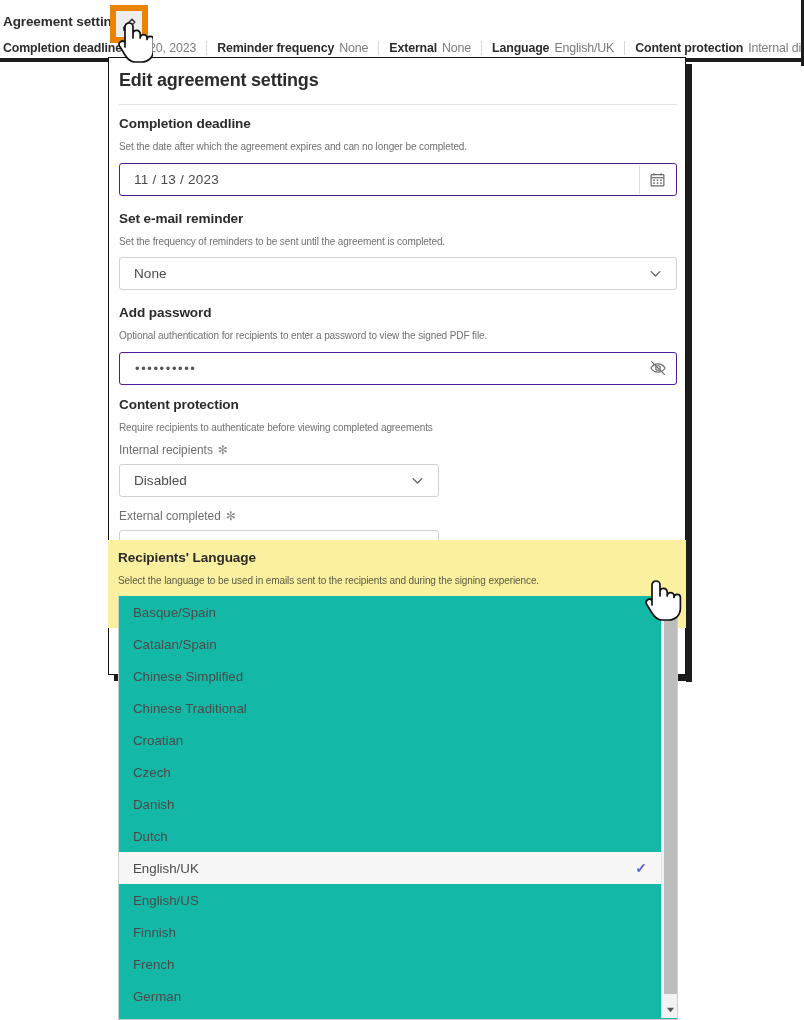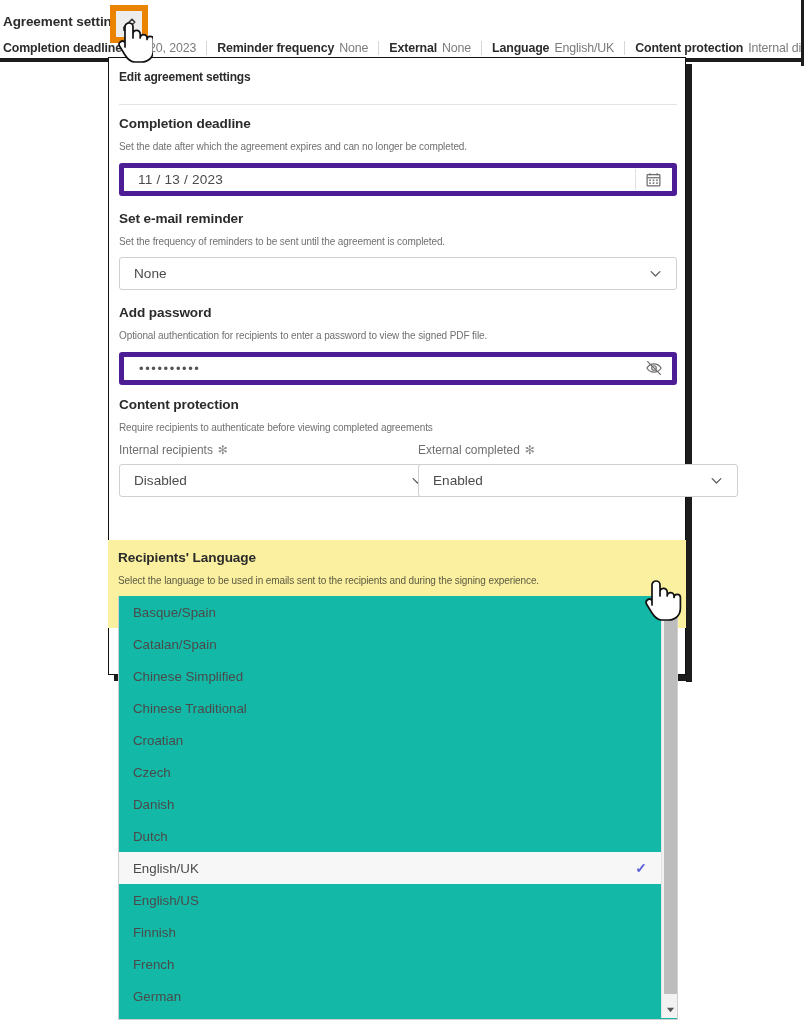--- a/index.html
+++ b/index.html
@@ -31,52 +31,52 @@
   #topbar-shadow-b{position:absolute;left:0;top:58px;width:801px;height:4px;background:#1c1c1c;}
 
   
   #modal{
     position:absolute;left:108px;top:57px;width:578px;height:618px;
     background:#ffffff;border:1.5px solid #111;box-sizing:border-box;z-index:5;
   }
   #modal-shadow-r{position:absolute;left:686px;top:64px;width:6px;height:618px;background:#1c1c1c;z-index:4;}
   #modal-shadow-b{position:absolute;left:114px;top:675px;width:578px;height:6px;background:#1c1c1c;z-index:4;}
   .dlg-title{
-    position:absolute;left:10px;top:12px;font-size:12px;font-weight:bold;color:#2b2b2b;
+    position:absolute;left:10px;top:12px;font-size:18px;font-weight:bold;color:#2b2b2b;
     letter-spacing:-0.2px;
   }
   .dlg-rule{position:absolute;left:10px;top:46px;width:558px;height:1px;background:#e3e3e3;}
 
   .form{position:absolute;left:10px;top:58px;width:558px;}
   .sec-title{font-size:13.6px;font-weight:bold;color:#2b2b2b;letter-spacing:-0.1px;margin:0 0 6px 0;}
   .sec-desc{font-size:10px;color:#707070;letter-spacing:-0.1px;margin:10px 0 9px 0;line-height:1.25;}
 
   .field{
-    position:relative;width:558px;height:33px;border:5px solid #4c1d95;border-radius:3px;
+    position:relative;width:558px;height:33px;border:1px solid #4c1d95;border-radius:3px;
     background:#fff;box-sizing:border-box;display:flex;align-items:center;
   }
   .field .val{font-size:13.6px;color:#4b4b4b;padding-left:14px;letter-spacing:0.2px;}
   .field .val.dots{font-size:13px;color:#555;letter-spacing:1.6px;padding-left:15px;}
   .field .rt-icon{
     position:absolute;right:1px;top:1px;bottom:1px;width:35px;
     display:flex;align-items:center;justify-content:center;cursor:pointer;
   }
   .field .rt-icon.bordered{border-left:1px solid #e0e0e0;}
 
   .sel{
     position:relative;width:558px;height:33px;border:1px solid #d0d0d0;border-radius:3px;
     background:#fff;box-sizing:border-box;display:flex;align-items:center;cursor:pointer;
   }
   .sel .val{font-size:13.6px;color:#4b4b4b;padding-left:14px;}
   .sel .chev{position:absolute;right:13px;top:0;bottom:0;display:flex;align-items:center;}
 
   .gap-sm{height:12px;}
   .gap-md{height:15px;}
 
-  .two-col{display:flex;gap:32px;}
+  .two-col{display:flex;gap:12px;flex-direction:column;}
   .col{width:267px;}
   .col-lbl{font-size:11.9px;color:#6f6f6f;margin-bottom:7px;display:flex;align-items:center;gap:5px;}
   .col .sel{width:320px;}
   .req{color:#8c8c8c;font-size:12px;}
 
   
   #lang-section{
     position:absolute;left:108px;top:540px;width:578px;
     background:#FAF0A0;box-sizing:border-box;padding:10px 10px 0 10px;z-index:7;
   }

